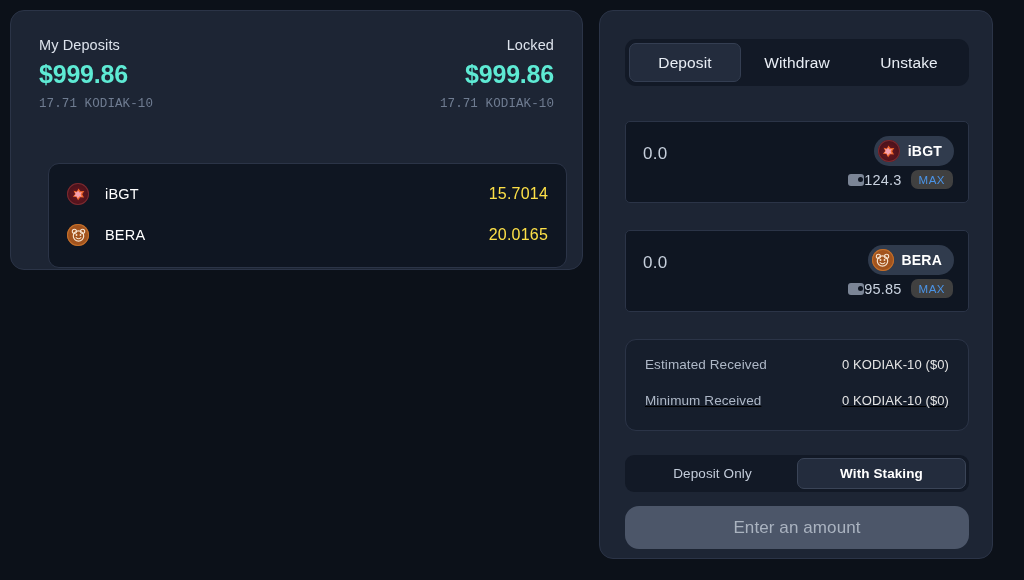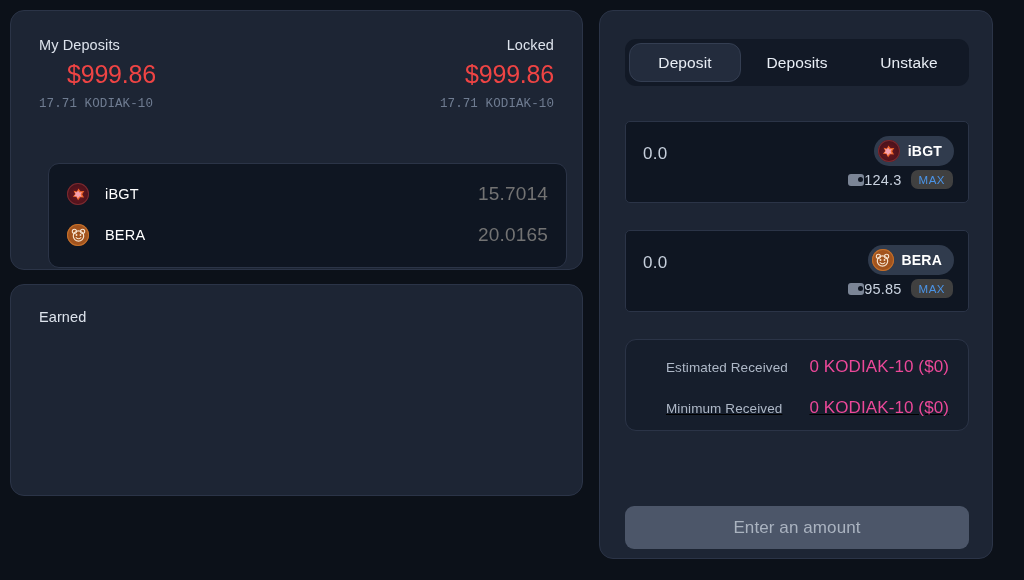--- a/index.html
+++ b/index.html
@@ -44,25 +44,24 @@
   .summary-block.right { text-align: right; align-items: flex-end; }
 
   .summary-label {
     font-size: 14.5px;
     color: #dde3ec;
     letter-spacing: .1px;
     margin-bottom: 7px;
   }
   .summary-value {
     font-size: 25px;
-    font-weight: 400;
-    color: #ef4444;
+    font-weight: 700;
+    color: #5eead4;
     letter-spacing: -.2px;
     margin-bottom: 8px;
-    margin-left: 28px;
   }
   .summary-sub {
     font-size: 12.5px;
     color: #6f7c91;
     letter-spacing: .1px;
     font-family: Liberation Mono, monospace;
   }
 
   .token-box {
     position: absolute;
@@ -101,22 +100,22 @@
 
   .token-name {
     font-size: 14.5px;
     color: #ffffff;
     font-weight: 400;
     margin-left: 16px;
     letter-spacing: .2px;
   }
   .token-amount {
     margin-left: auto;
-    font-size: 19px;
-    color: #737373;
+    font-size: 16px;
+    color: #fde047;
     letter-spacing: .2px;
   }
 
   #earned-card {
     left: 10px; top: 284px;
     width: 573px; height: 212px;
     padding: 24px 28px 0 28px;
   }
   .earned-title {
     font-size: 14.5px;
@@ -140,21 +139,21 @@
     display: flex;
     align-items: center;
     padding: 4px;
   }
   .tab {
     flex: 1 1 0;
     height: 39px;
     display: flex; align-items: center; justify-content: center;
     font-size: 15.5px;
     color: #e9eef5;
-    border-radius: 12px;
+    border-radius: 7px;
     letter-spacing: .1px;
     cursor: pointer;
     background: transparent;
     border: 1px solid transparent;
   }
   .tab.active {
     background: #232c3d;
     border: 1px solid #343e52;
   }
 
@@ -245,31 +244,30 @@
     width: 344px; height: 92px;
     background: #161e2c;
     border: 1px solid #2b3447;
     border-radius: 11px;
     padding: 17px 19px;
   }
   .est-row {
     display: flex;
     justify-content: space-between;
     align-items: center;
-    margin-left: 21px;
   }
   .est-row + .est-row { margin-top: 21px; text-decoration: underline; }
   .est-label {
     font-size: 13.5px;
     color: #aeb8c7;
     letter-spacing: .1px;
   }
   .est-value {
-    font-size: 17px;
-    color: #ec4899;
+    font-size: 13px;
+    color: #e5e5e5;
     letter-spacing: .1px;
   }
 
   #mode-toggle {
     position: absolute;
     left: 25px; top: 444px;
     width: 344px; height: 37px;
     background: #121926;
     border-radius: 9px;
     display: flex;
@@ -294,21 +292,21 @@
     color: #ffffff;
     font-weight: 700;
   }
 
   #submit-button {
     position: absolute;
     left: 25px; top: 495px;
     width: 344px; height: 43px;
     background: #4c5669;
     border: none;
-    border-radius: 9px;
+    border-radius: 14px;
     color: #aab3c0;
     font-size: 17px;
     font-family: "Liberation Sans", sans-serif;
     letter-spacing: .1px;
     cursor: not-allowed;
   }
 </style>
 </head>
 <body>
 
@@ -353,31 +351,26 @@
             <path d="M5.1 9.7 Q7.5 11.8 9.9 9.7" fill="none" stroke="#f6e3cf" stroke-width="1.1" stroke-linecap="round"></path>
           </svg>
         </span>
         <span class="token-name">BERA</span>
         <span class="token-amount">20.0165</span>
       </div>
 
     </div>
   </div>
 
-  <div class="card" id="earned-card">
-
-    <div class="earned-title">Earned</div>
-
-  </div>
 
   <div class="card" id="swap-panel">
 
     <div id="tab-bar">
       <div class="tab active">Deposit</div>
-      <div class="tab">Deposits</div>
+      <div class="tab">Withdraw</div>
       <div class="tab">Unstake</div>
     </div>
 
     <div class="amount-box" id="amount-box-0">
       <input class="amount-input" value="0.0" style="">
       <div class="token-pill">
         <span class="coin coin-ibgt">
           <svg width="13" height="13" viewBox="0 0 13 13">
             <path d="M6.4 0.6 L8.6 3.3 L12.3 3.0 L10.2 6.2 L12.0 9.4 L8.3 9.3 L6.1 12.2 L4.3 9.1 L0.8 8.8 L3.2 6.0 L1.6 2.8 L5.0 3.4 Z" fill="#f0672a"></path>
             <path d="M6.0 2.4 L7.5 4.4 L10.0 4.1 L8.6 6.3 L9.8 8.5 L7.3 8.4 L5.8 10.4 L4.6 8.3 L2.2 8.1 L3.8 6.1 L2.7 3.9 L5.0 4.3 Z" fill="#f5a0b0"></path>
@@ -418,17 +411,21 @@
       <div class="est-row">
         <span class="est-label">Estimated Received</span>
         <span class="est-value">0 KODIAK-10 ($0)</span>
       </div>
       <div class="est-row">
         <span class="est-label">Minimum Received</span>
         <span class="est-value">0 KODIAK-10 ($0)</span>
       </div>
     </div>
 
+    <div id="mode-toggle">
+      <div class="mode-seg">Deposit Only</div>
+      <div class="mode-seg active">With Staking</div>
+    </div>
 
     <button id="submit-button">Enter an amount</button>
   </div>
 
 </div>
 
 </body></html>

